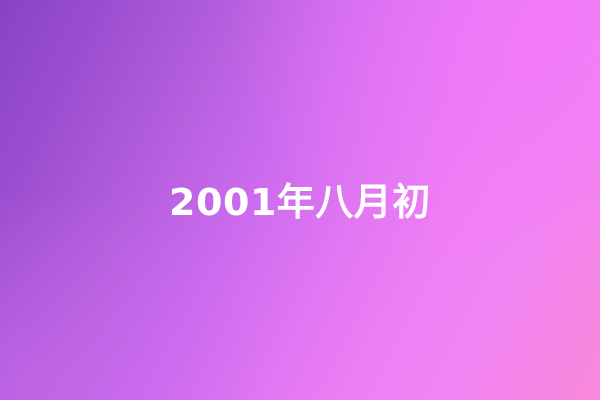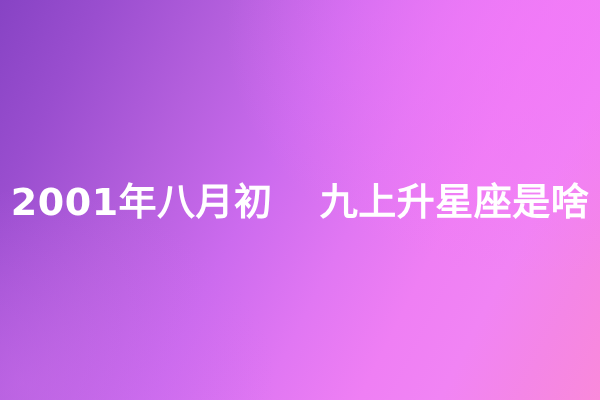--- a/index.html
+++ b/index.html
@@ -55,20 +55,21 @@
 
   
   .title-wrap {
     position: absolute;
     left: 0;
     right: 0;
     top: 0;
     bottom: 0;
     z-index: 2;
     display: flex;
+    flex-direction: column;
     align-items: center;
     justify-content: center;
     padding-top: 3px;
     box-sizing: border-box;
     gap: 47px;
   }
 
   .title-line {
     color: #ffffff;
     font-size: 38px;
@@ -80,16 +81,15 @@
     -webkit-font-smoothing: antialiased;
   }
 </style>
 </head>
 <body>
 
 <div class="banner">
 
   <div class="title-wrap">
     <div class="title-line">2001年八月初</div>
-    <div class="title-line">九上升星座是啥</div>
   </div>
 
 </div>
 
 </body></html>

